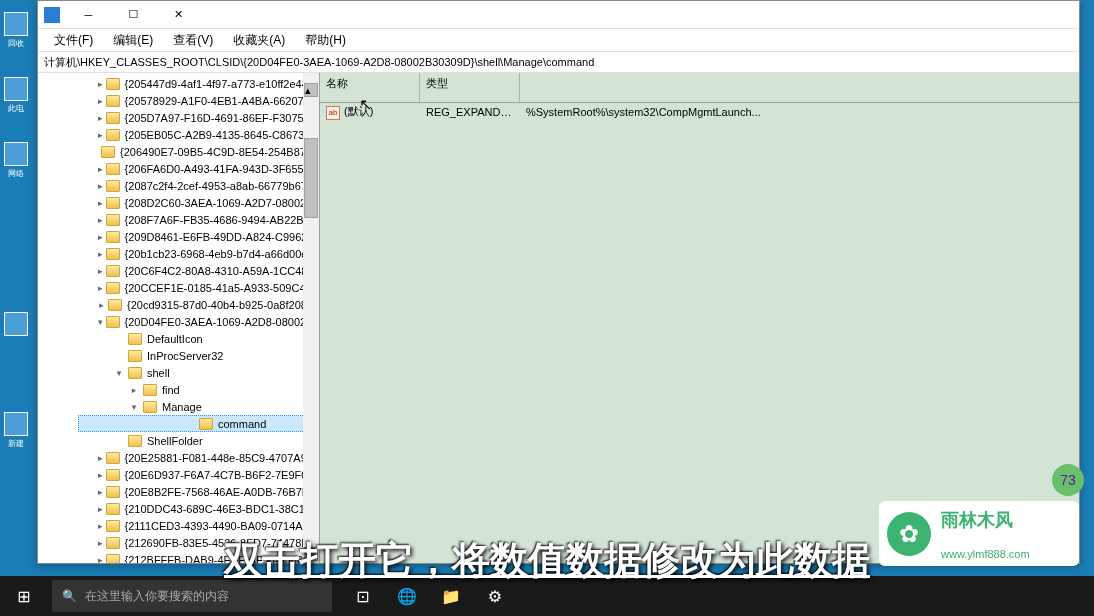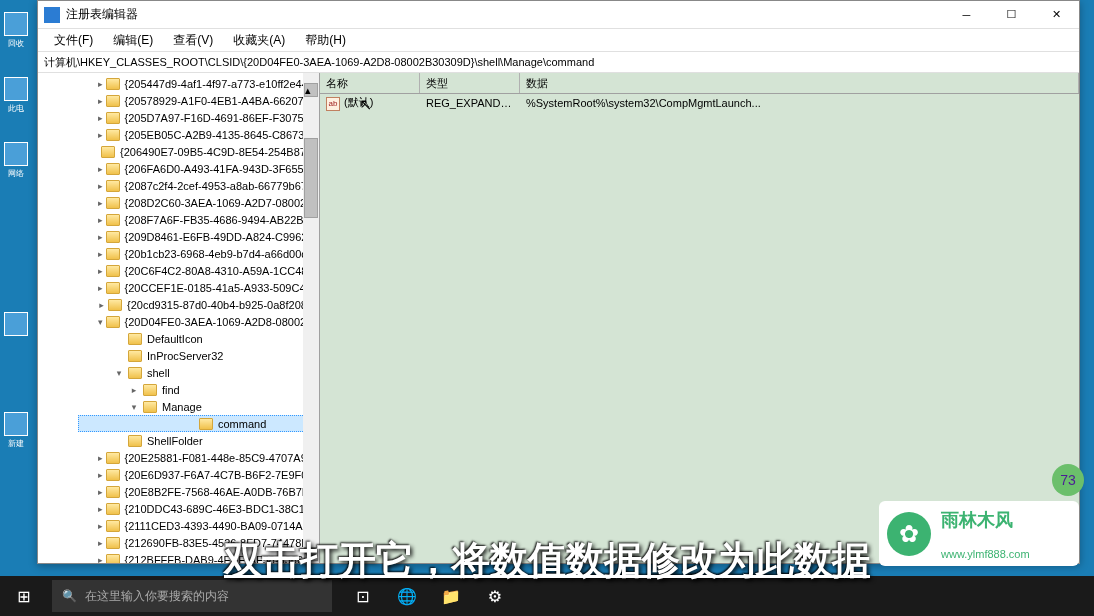--- a/index.html
+++ b/index.html
@@ -29,21 +29,21 @@
     .tree-row { display: flex; align-items: center; height: 17px; white-space: nowrap; padding-right: 4px; cursor: pointer; }
     .tree-row.selected { background: #cce8ff; border: 1px dotted #3399ff; }
     .tree-row.selected .tree-label { background: #cce8ff; }
     .expander { width: 12px; height: 12px; display: flex; align-items: center; justify-content: center; font-size: 9px; color: #666; cursor: pointer; user-select: none; }
     .folder-icon { width: 14px; height: 12px; background: linear-gradient(#ffe9a2, #f0c14b); border: 1px solid #d4a63a; border-radius: 1px; margin: 0 3px; flex-shrink: 0; }
     .tree-label { padding: 0 2px; }
     .tree-scrollbar { position: absolute; right: 0; top: 0; width: 16px; height: 100%; background: #f0f0f0; }
     .scroll-thumb { position: absolute; right: 1px; width: 14px; background: #c0c0c0; border: 1px solid #a0a0a0; }
     
     .list-panel { flex: 1; background: #d4e4d4; display: flex; flex-direction: column; overflow: hidden; }
-    .list-header { height: 21px; background: #d4e4d4; display: flex; font-size: 11px; border-bottom: 1px solid #a0a0a0; }
+    .list-header { height: 30px; background: #d4e4d4; display: flex; font-size: 11px; border-bottom: 1px solid #a0a0a0; }
     .list-header-cell { padding: 3px 6px; border-right: 1px solid #b0b0b0; }
     .list-body { flex: 1; }
     .list-row { display: flex; height: 18px; font-size: 11px; align-items: center; cursor: pointer; }
     .list-cell { padding: 1px 6px; overflow: hidden; text-overflow: ellipsis; white-space: nowrap; }
     .value-icon { width: 14px; height: 14px; display: inline-flex; align-items: center; justify-content: center; font-size: 8px; color: #a02020; background: #fff0e0; border: 1px solid #c08060; margin-right: 4px; vertical-align: middle; }
     
     .cursor { position: absolute; left: 359px; top: 95px; font-size: 16px; color: #000; z-index: 100; pointer-events: none; }
     
     .subtitle { position: absolute; bottom: 30px; left: 50%; transform: translateX(-50%); font-size: 38px; font-weight: bold; color: #ffffff; text-shadow: 2px 2px 4px rgba(0,0,0,0.9), -1px -1px 2px rgba(0,0,0,0.9); z-index: 50; white-space: nowrap; text-decoration: underline; }
     
@@ -83,21 +83,20 @@
     </div>
   <div class="desk-icon" style="margin-top:40px">
       <div class="desk-icon-img"></div>
       <span>新建</span>
     </div>
 </div>
 
 <div class="regedit-window">
   <div class="title-bar">
     <div class="title-icon"></div>
-    <div class="title-text">注册表编辑器</div>
     <div class="win-btns">
       <div class="win-btn">─</div>
       <div class="win-btn">☐</div>
       <div class="win-btn close">✕</div>
     </div>
   </div>
 
   <div class="menu-bar">
     <div class="menu-item">文件(F)</div>
     <div class="menu-item">编辑(E)</div>
@@ -263,21 +262,20 @@
         <div class="scroll-thumb" style="top:10px;height:14px">▴</div>
         <div class="scroll-thumb" style="top:65px;height:80px"></div>
         <div class="scroll-thumb" style="bottom:2px;height:14px">▾</div>
       </div>
     </div>
 
     <div class="list-panel">
       <div class="list-header">
         <div class="list-header-cell" style="width:100px">名称</div>
         <div class="list-header-cell" style="width:100px">类型</div>
-        <div class="list-header-cell" style="flex:1">数据</div>
       </div>
       <div class="list-body" id="list-container">
           <div class="list-row">
             <div class="list-cell" style="width: 100px;"><span class="value-icon">ab</span>(默认)</div>
             <div class="list-cell" style="width: 100px;">REG_EXPAND_SZ</div>
             <div class="list-cell" style="flex: 1 1 0%;">%SystemRoot%\system32\CompMgmtLaunch...</div>
           </div>
         </div>
     </div>
   </div>

